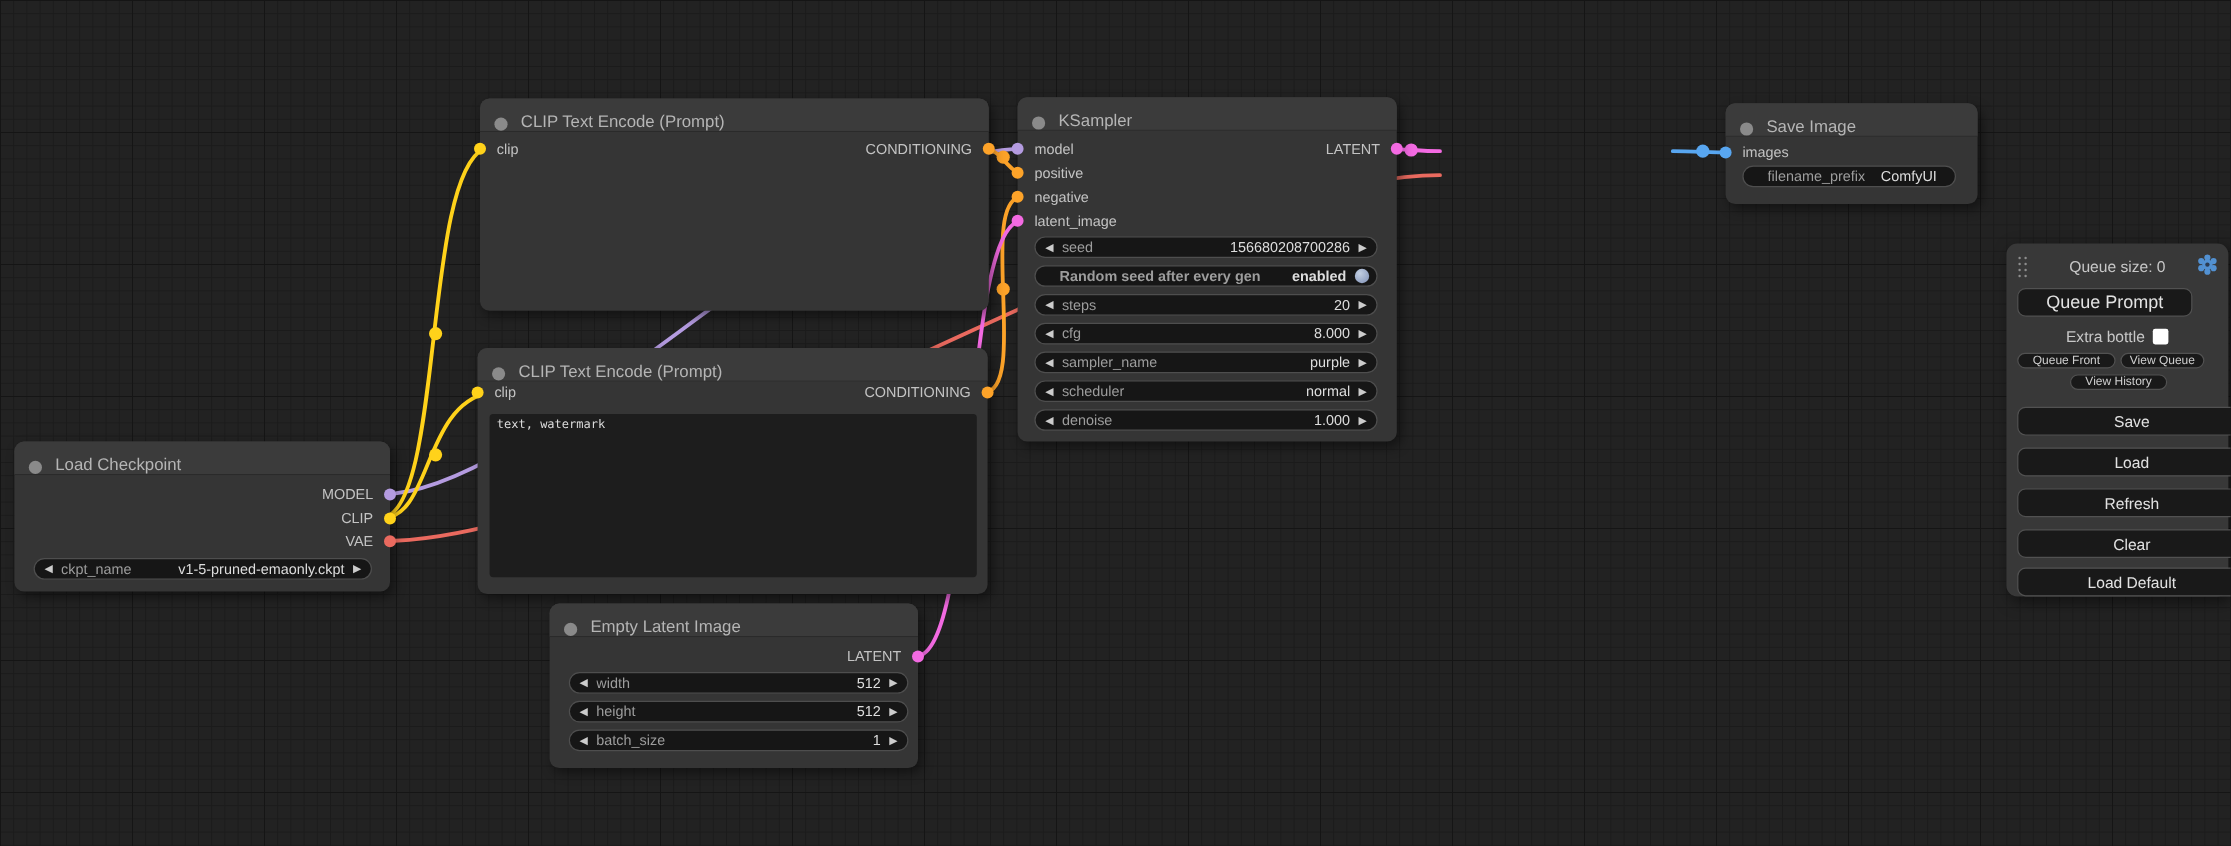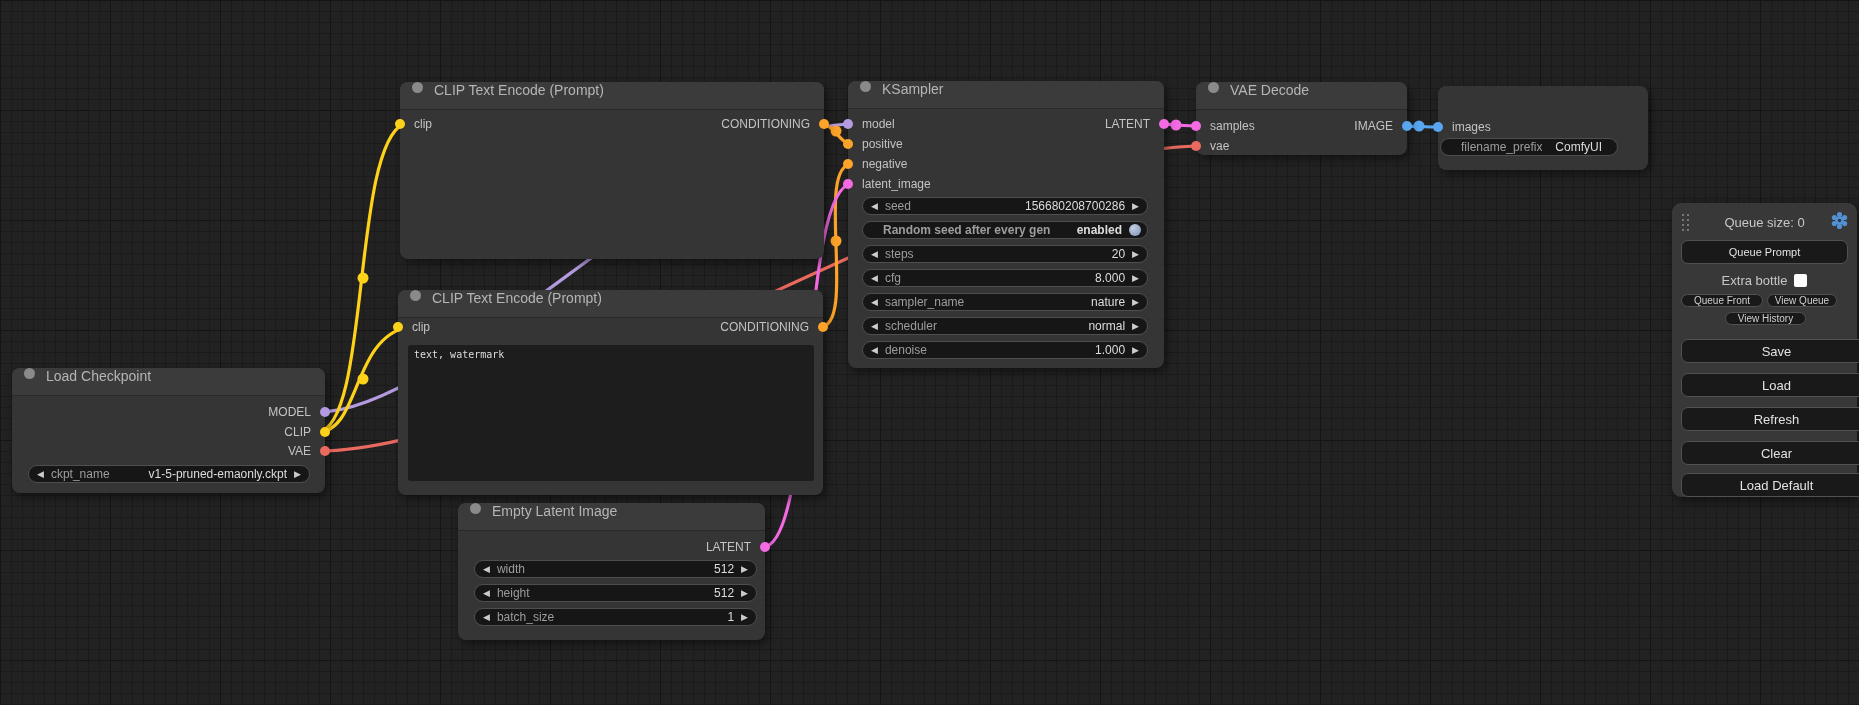--- a/index.html
+++ b/index.html
@@ -23,21 +23,21 @@
   .w-cond{stroke:var(--conditioning);} .d-cond{fill:var(--conditioning);}
   .w-latent{stroke:var(--latent);} .d-latent{fill:var(--latent);}
   .w-image{stroke:var(--image);}   .d-image{fill:var(--image);}
 
   .node{
     position:absolute;background:#353535;border-radius:8px;z-index:2;
     box-shadow:3px 4px 10px rgba(0,0,0,.45);
   }
   .node-header{
     height:28px;background:#3b3b3b;border-radius:8px 8px 0 0;
-    border-bottom:1px solid #2a2a2a;display:flex;align-items:flex-start;
+    border-bottom:1px solid #2a2a2a;display:flex;align-items:flex-end;
   }
   .title-dot{width:11px;height:11px;border-radius:50%;background:#8a8a8a;margin:0 11px 0 12px;flex:none;}
   .node-title{color:#b5b5b5;font-size:14px;white-space:nowrap;}
 
   .port{position:absolute;height:20px;line-height:20px;font-size:12px;color:#c3c3c3;white-space:nowrap;}
   .port .dot{position:absolute;top:5px;width:10px;height:10px;border-radius:50%;}
   .port.in{left:0;padding-left:14px;}
   .port.in .dot{left:-5px;}
   .port.out{right:0;padding-right:14px;}
   .port.out .dot{right:-5px;}
@@ -70,21 +70,21 @@
     background:#383838;border-radius:9px;z-index:5;box-shadow:3px 4px 12px rgba(0,0,0,.5);
   }
   .drag-dots{position:absolute;left:10px;top:11px;display:grid;grid-template-columns:5px 5px;grid-auto-rows:5px;}
   .drag-dots i{width:2px;height:2px;border-radius:50%;background:#8d8d8d;}
   .qsize{position:absolute;left:0;top:12px;width:100%;text-align:center;color:#c7c7c7;font-size:13px;}
   .gear{position:absolute;right:8px;top:8px;}
   .qbtn{
     position:absolute;background:#191919;border:1px solid #515151;border-radius:7px;
     color:#e2e2e2;display:flex;align-items:center;justify-content:center;cursor:pointer;
   }
-  .qbtn.qp{left:9px;top:37px;width:167px;height:24px;font-size:11px;}
+  .qbtn.qp{left:9px;top:37px;width:146px;height:24px;font-size:15px;}
   .qbtn.big{left:9px;width:191px;height:24px;font-size:13px;}
   .qbtn.small{height:13px;font-size:10px;border-radius:8px;color:#cfcfcf;}
   .extra-row{position:absolute;left:0;top:70px;width:100%;display:flex;align-items:center;justify-content:center;gap:7px;}
   .extra-row span.lbl{color:#c7c7c7;font-size:13px;}
   .checkbox{width:13px;height:13px;background:#ffffff;border-radius:2px;display:inline-block;}
 </style>
 </head>
 <body>
 
 <div class="canvas">
@@ -236,62 +236,48 @@
     </div>
     <div class="widget" style="left:14px;top:188px;width:286px;">
       <span class="w-arrow">◀</span>
       <span class="w-label">cfg</span>
       <span class="w-value">8.000</span>
       <span class="w-arrow">▶</span>
     </div>
     <div class="widget" style="left:14px;top:212px;width:286px;">
       <span class="w-arrow">◀</span>
       <span class="w-label">sampler_name</span>
-      <span class="w-value">nature</span>
+      <span class="w-value">purple</span>
       <span class="w-arrow">▶</span>
     </div>
     <div class="widget" style="left:14px;top:236px;width:286px;">
       <span class="w-arrow">◀</span>
       <span class="w-label">scheduler</span>
       <span class="w-value">normal</span>
       <span class="w-arrow">▶</span>
     </div>
     <div class="widget" style="left:14px;top:260px;width:286px;">
       <span class="w-arrow">◀</span>
       <span class="w-label">denoise</span>
       <span class="w-value">1.000</span>
       <span class="w-arrow">▶</span>
     </div>
   </div>
 
-  <div class="node" style="left:1196px;top:82px;width:211px;height:73px;">
-    <div class="node-header">
-      <span class="title-dot"></span>
-      <span class="node-title">VAE Decode</span>
-    </div>
-    <div class="port in" style="top:34px;">
-      <span class="dot c-latent"></span>
-      <span>samples</span>
-    </div>
-    <div class="port in" style="top:54px;">
-      <span class="dot c-vae"></span>
-      <span>vae</span>
-    </div>
-    <div class="port out" style="top:34px;">
-      <span>IMAGE</span>
-      <span class="dot c-image"></span>
-    </div>
-  </div>
 
   <div class="node" style="left:1438px;top:86px;width:210px;height:84px;">
+    <div class="node-header">
+      <span class="title-dot"></span>
+      <span class="node-title">Save Image</span>
+    </div>
     <div class="port in" style="top:31px;">
       <span class="dot c-image"></span>
       <span>images</span>
     </div>
-    <div class="widget no-arrows" style="left:2px;top:52px;width:178px;justify-content:center;">
+    <div class="widget no-arrows" style="left:14px;top:52px;width:178px;justify-content:center;">
       <span class="w-label">filename_prefix</span>
       <span class="w-value">ComfyUI</span>
     </div>
   </div>
 
   <div class="qpanel">
     <div class="drag-dots">
       <i></i>
         <i></i>
         <i></i>

